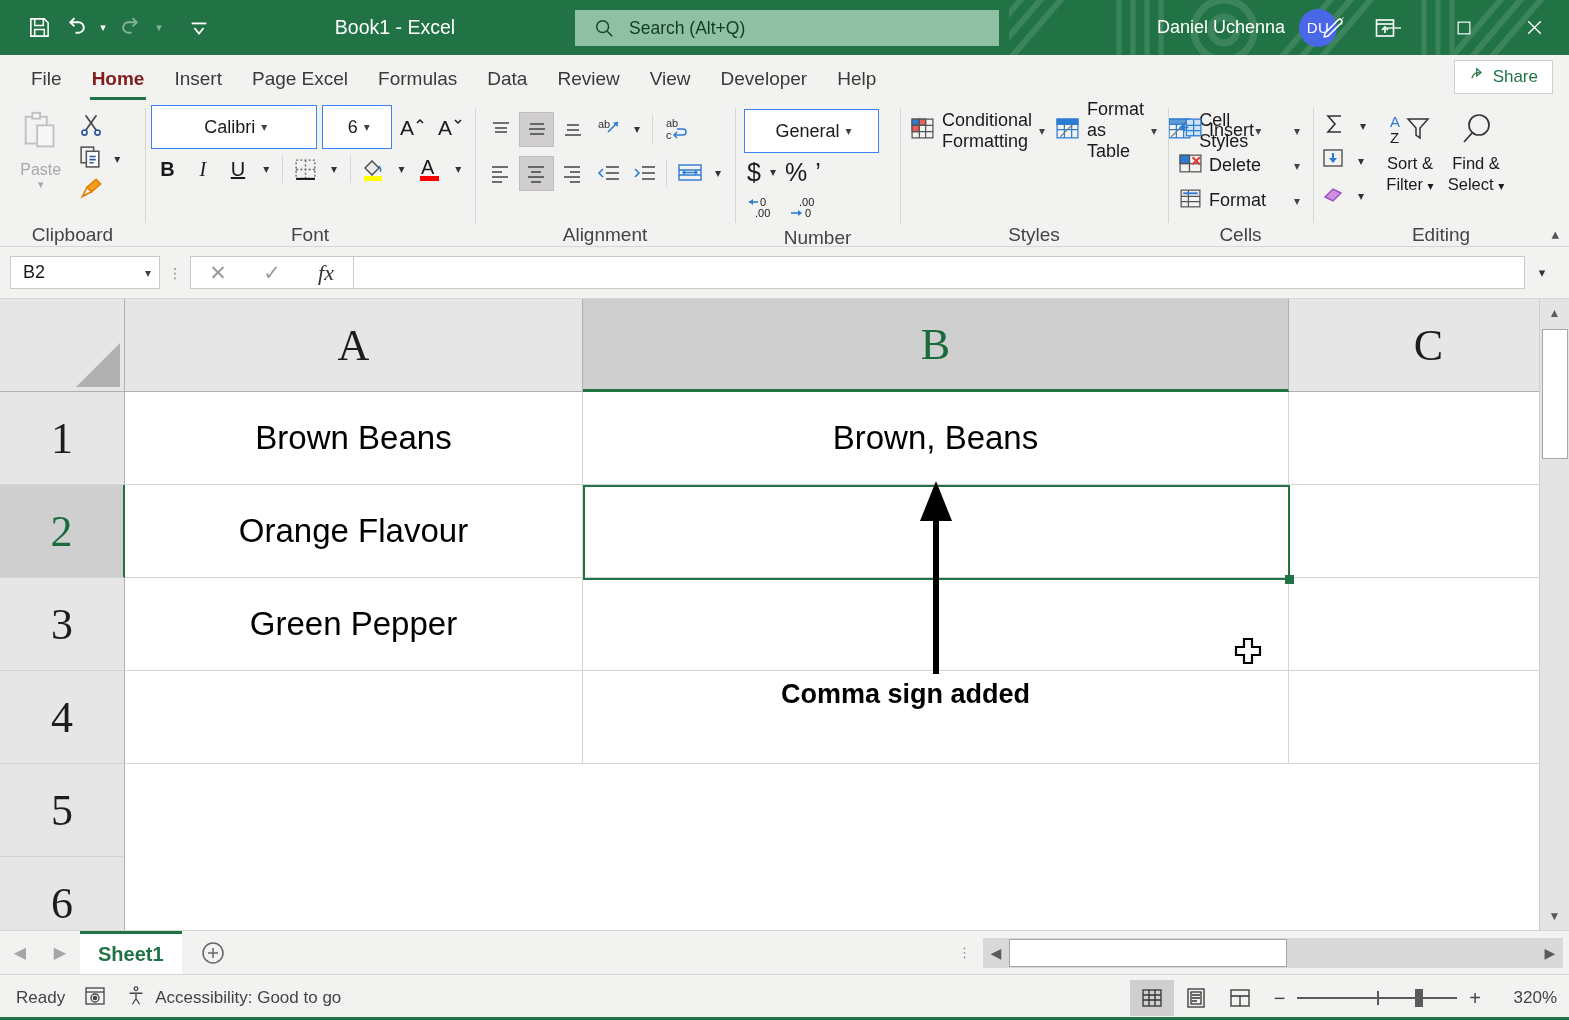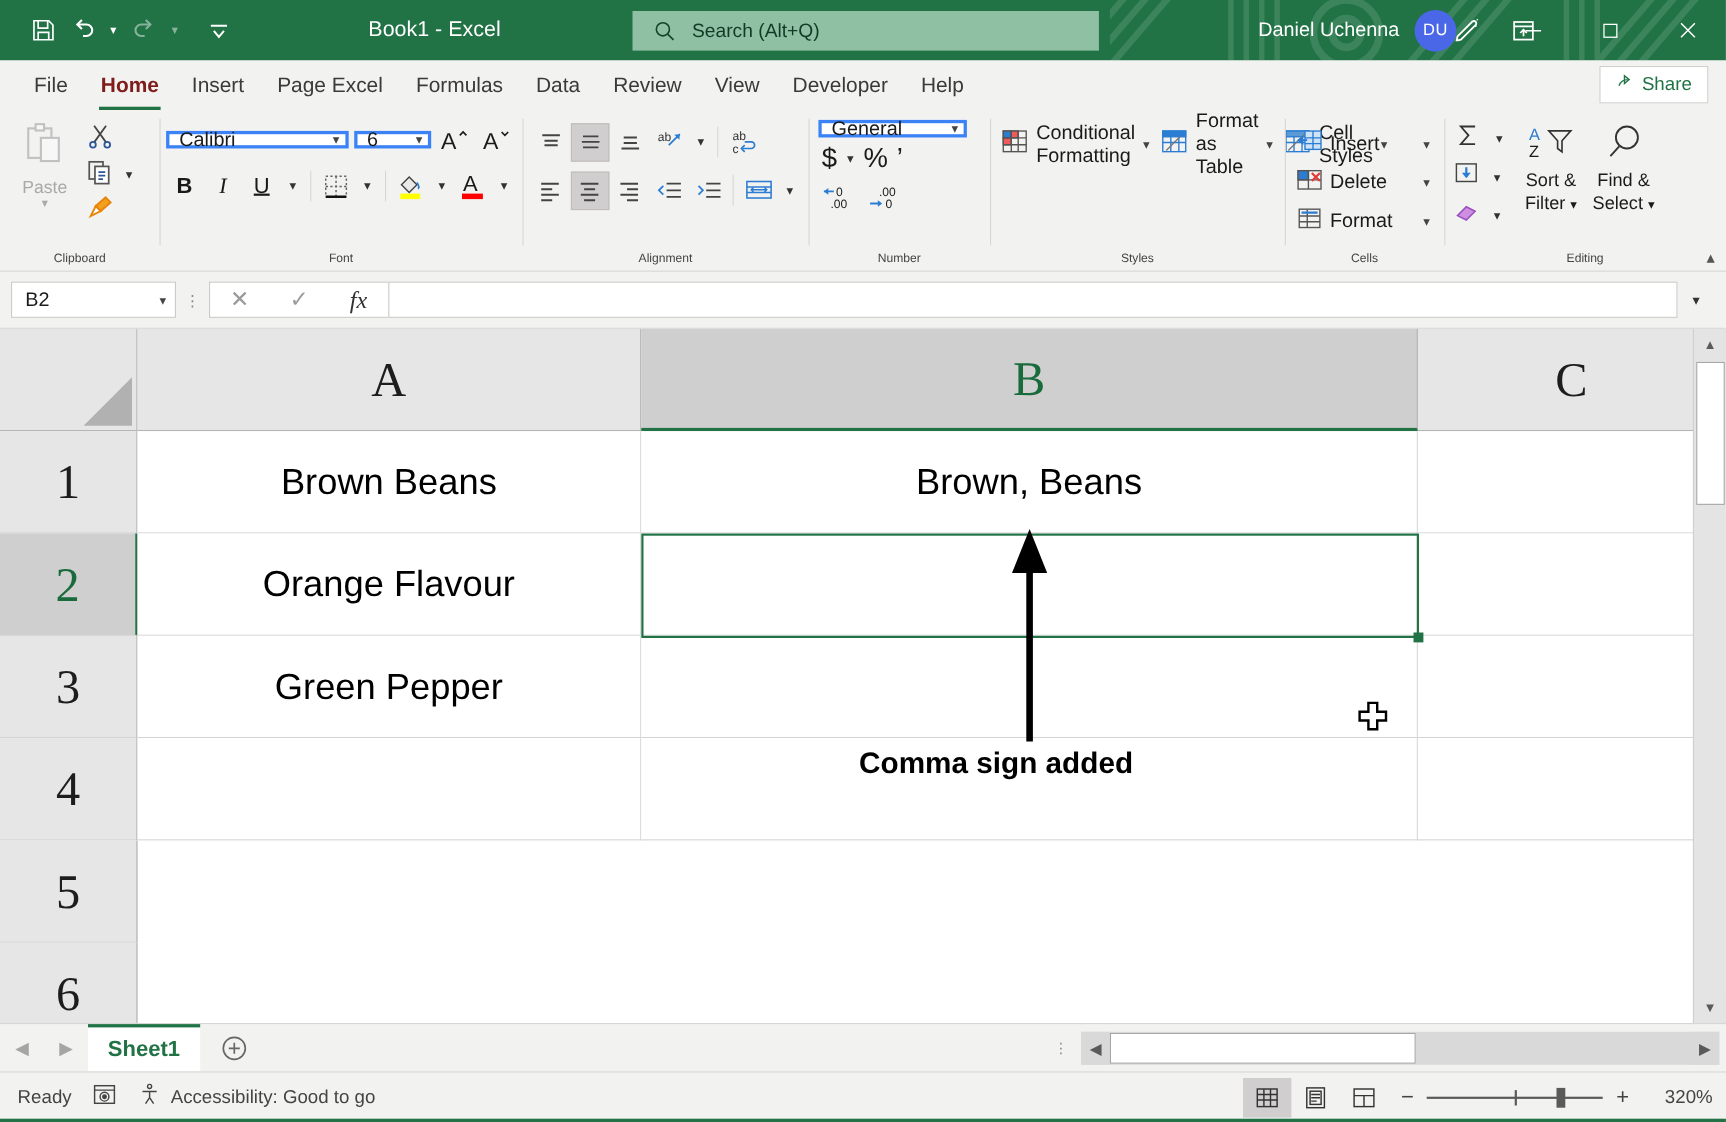--- a/index.html
+++ b/index.html
@@ -45,21 +45,21 @@
     position: absolute; left: 575px; top: 10px;
     width: 424px; height: 36px;
     background: #8fc0a4;
     display: flex; align-items: center; gap: 14px;
     padding-left: 18px;
     z-index: 3;
   }
   .searchbox .sicon { color: #16432a; display:flex; }
   .searchbox .sph { color: #123b25; font-size: 17.5px; }
   .acct {
-    position: absolute; right: 245px; top: 0; height: 55px;
+    position: absolute; right: 232px; top: 0; height: 55px;
     display: flex; align-items: center; gap: 14px; z-index: 3;
   }
   .acct-name { color: #fff; font-size: 18px; white-space: nowrap;}
   .avatar {
     width: 38px; height: 38px; border-radius: 50%;
     background: #4a67e8; color: #fff;
     display: flex; align-items: center; justify-content: center;
     font-size: 15px; letter-spacing: .5px;
   }
   .tb-icons { position:absolute; right: 172px; top:0; height:55px; display:flex; align-items:center; gap:26px; z-index:3;}
@@ -97,41 +97,41 @@
     height: 147px; background: #f2f2f1; flex: 0 0 147px;
     display: flex; border-bottom: 1px solid #d6d6d6;
     position: relative;
   }
   .grp { height: 147px; display: flex; flex-direction: column; position: relative; padding-top: 7px; }
   .grp + .grp::before {
     content:""; position:absolute; left:0; top: 8px; bottom: 24px; width: 1px; background: #d6d6d6;
   }
   .grp-body { flex: 1; display: flex; padding: 0 7px; }
   .grp-label {
-    height: 24px; text-align: center; font-size: 11px; color: #444;
+    height: 24px; text-align: center; font-size: 19px; color: #444;
     display: flex; align-items: center; justify-content: center;
     position: relative;
   }
 
   
   .clip { width: 145px; }
   .paste-col { width: 72px; display:flex; flex-direction: column; align-items:center; justify-content:flex-start; padding-top:3px;}
   .paste-ico { opacity: .45; }
   .paste-lbl { font-size: 16px; color: #a9a9a9; margin-top: 1px;}
   .paste-car { color:#a9a9a9; font-size: 11px; line-height: 10px;}
   .clip-col { width: 68px; display:flex; flex-direction:column; gap: 1px; padding-top: 4px;}
   .clip-row { height: 31px; display:flex; align-items:center; gap:4px; padding-left:4px;}
 
   
   .fontg { width: 330px; }
   .fg-r1 { display:flex; align-items:center; gap:5px; height: 40px; padding-left: 6px;}
   .fg-r2 { display:flex; align-items:center; gap:2px; height: 44px; padding-left: 6px;}
   .combo {
-    height: 16px; border: 3px solid #3b82f6; background:#fff;
-    display:flex; align-items:center; justify-content: space-between;
+    height: 44px; border: 1px solid #3b82f6; background:#fff;
+    display:flex; align-items:center; justify-content: center;
     padding: 0 5px 0 9px; font-size: 18px; color:#1a1a1a;
   }
   .combo .cv { white-space:nowrap; overflow:hidden;}
   .combo .cc { color:#444; font-size: 12px; margin-left: 6px;}
   .fname { width: 170px; }
   .fsize { width: 72px; }
   .ic-btn { width: 34px; height: 34px; display:flex; align-items:center; justify-content:center; color:#1a1a1a; font-size:20px;}
   .ic-btn.sm { width: 20px; font-size: 12px; color:#333;}
   .vsep { width:1px; height: 28px; background:#d6d6d6; margin: 0 4px;}
 

